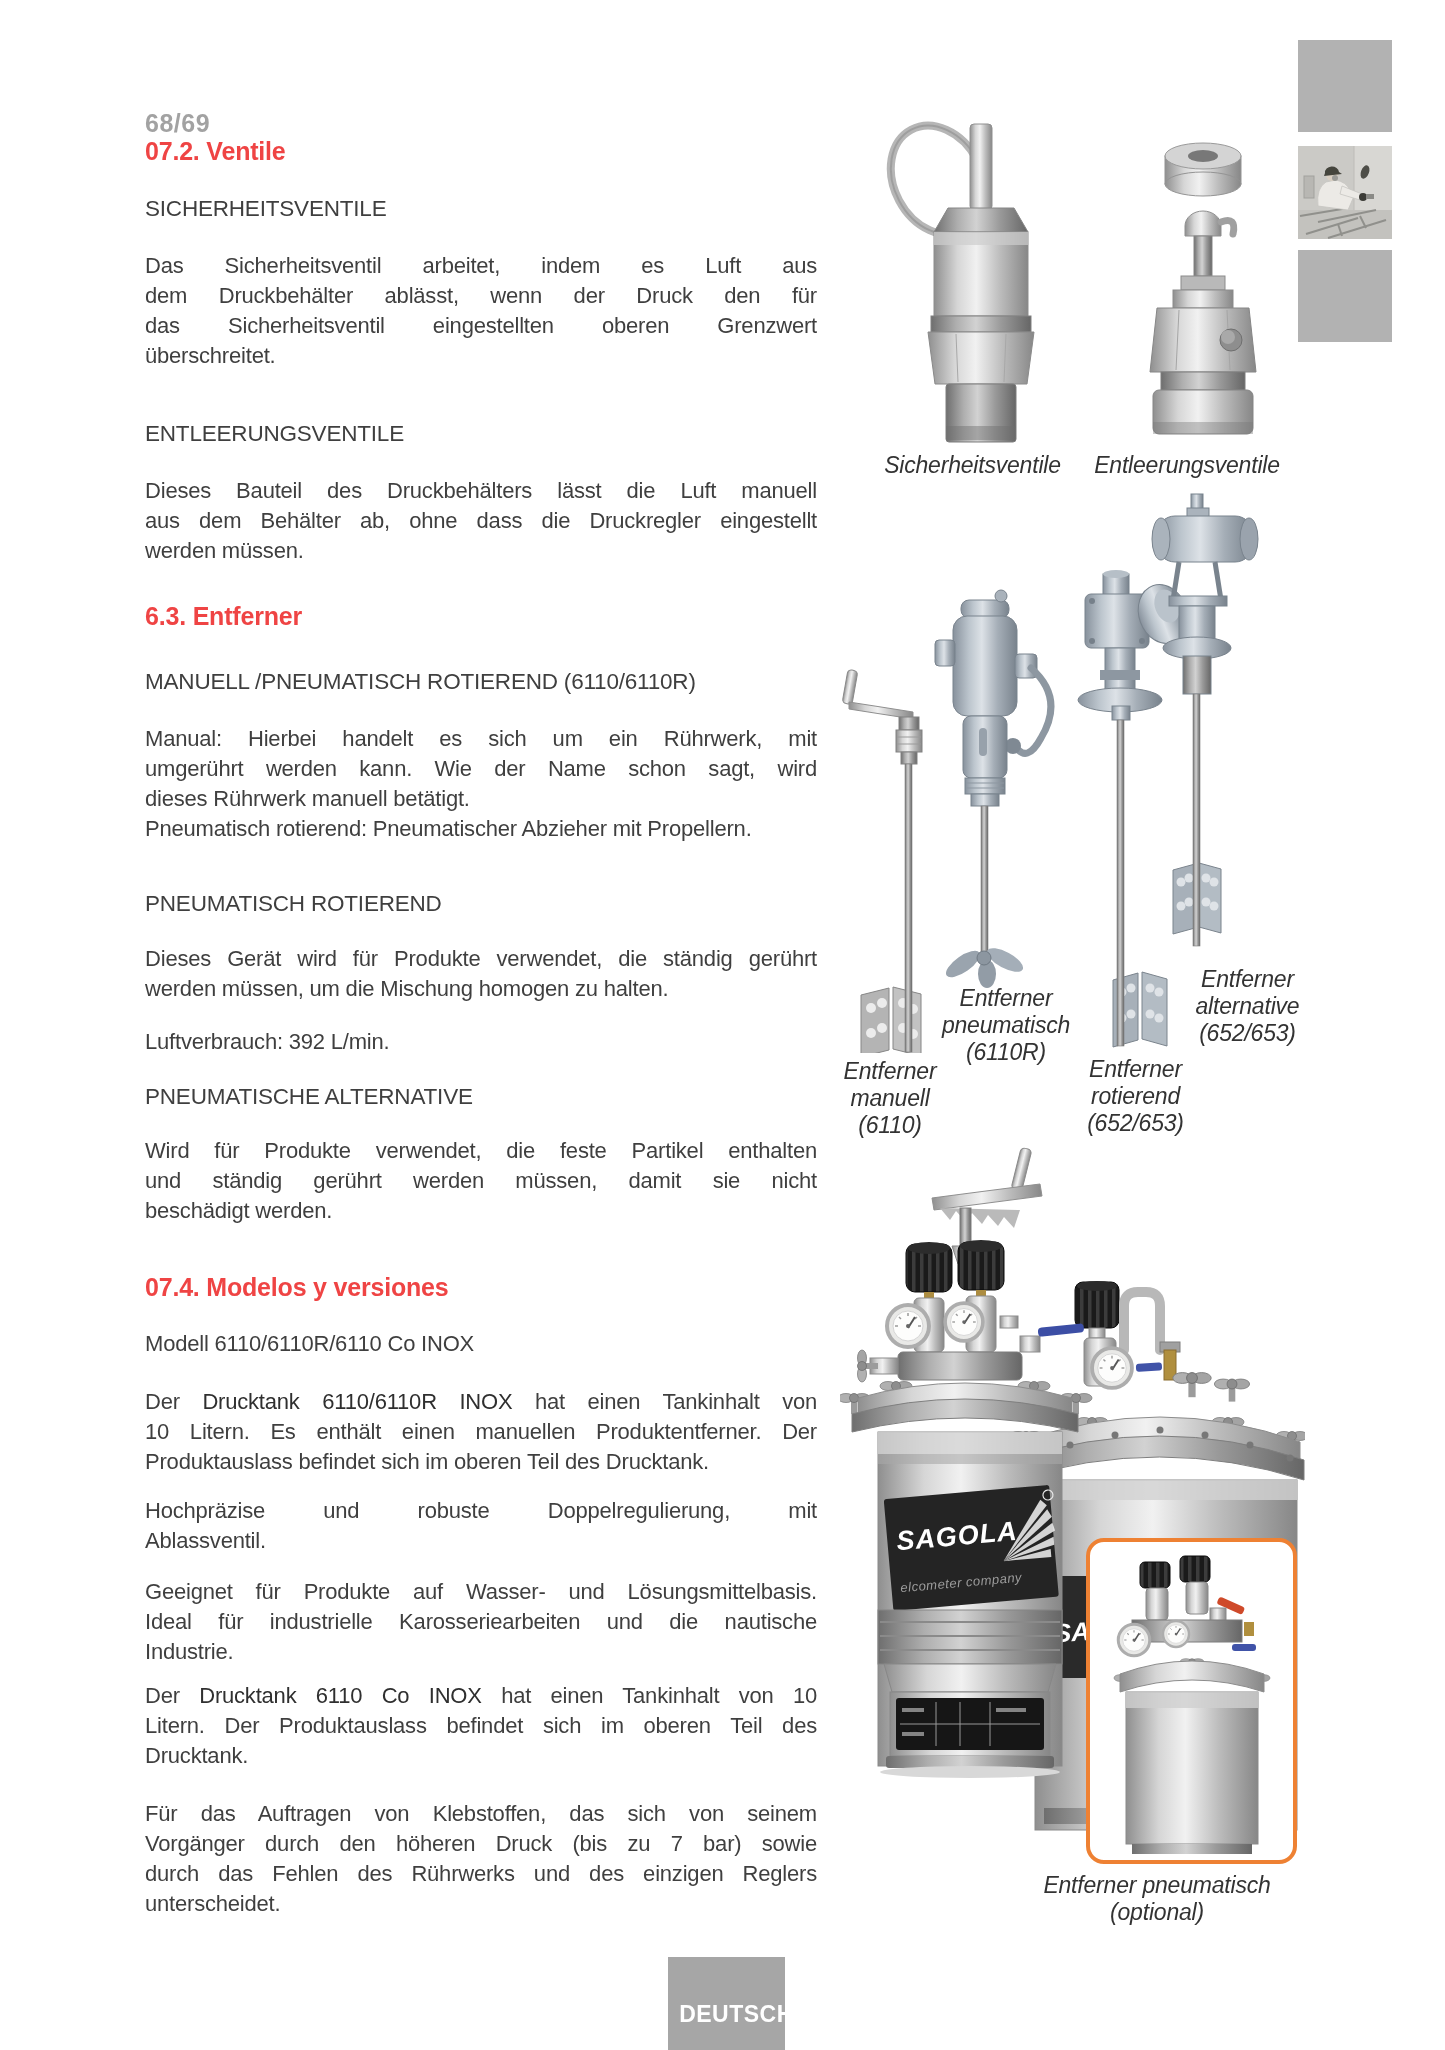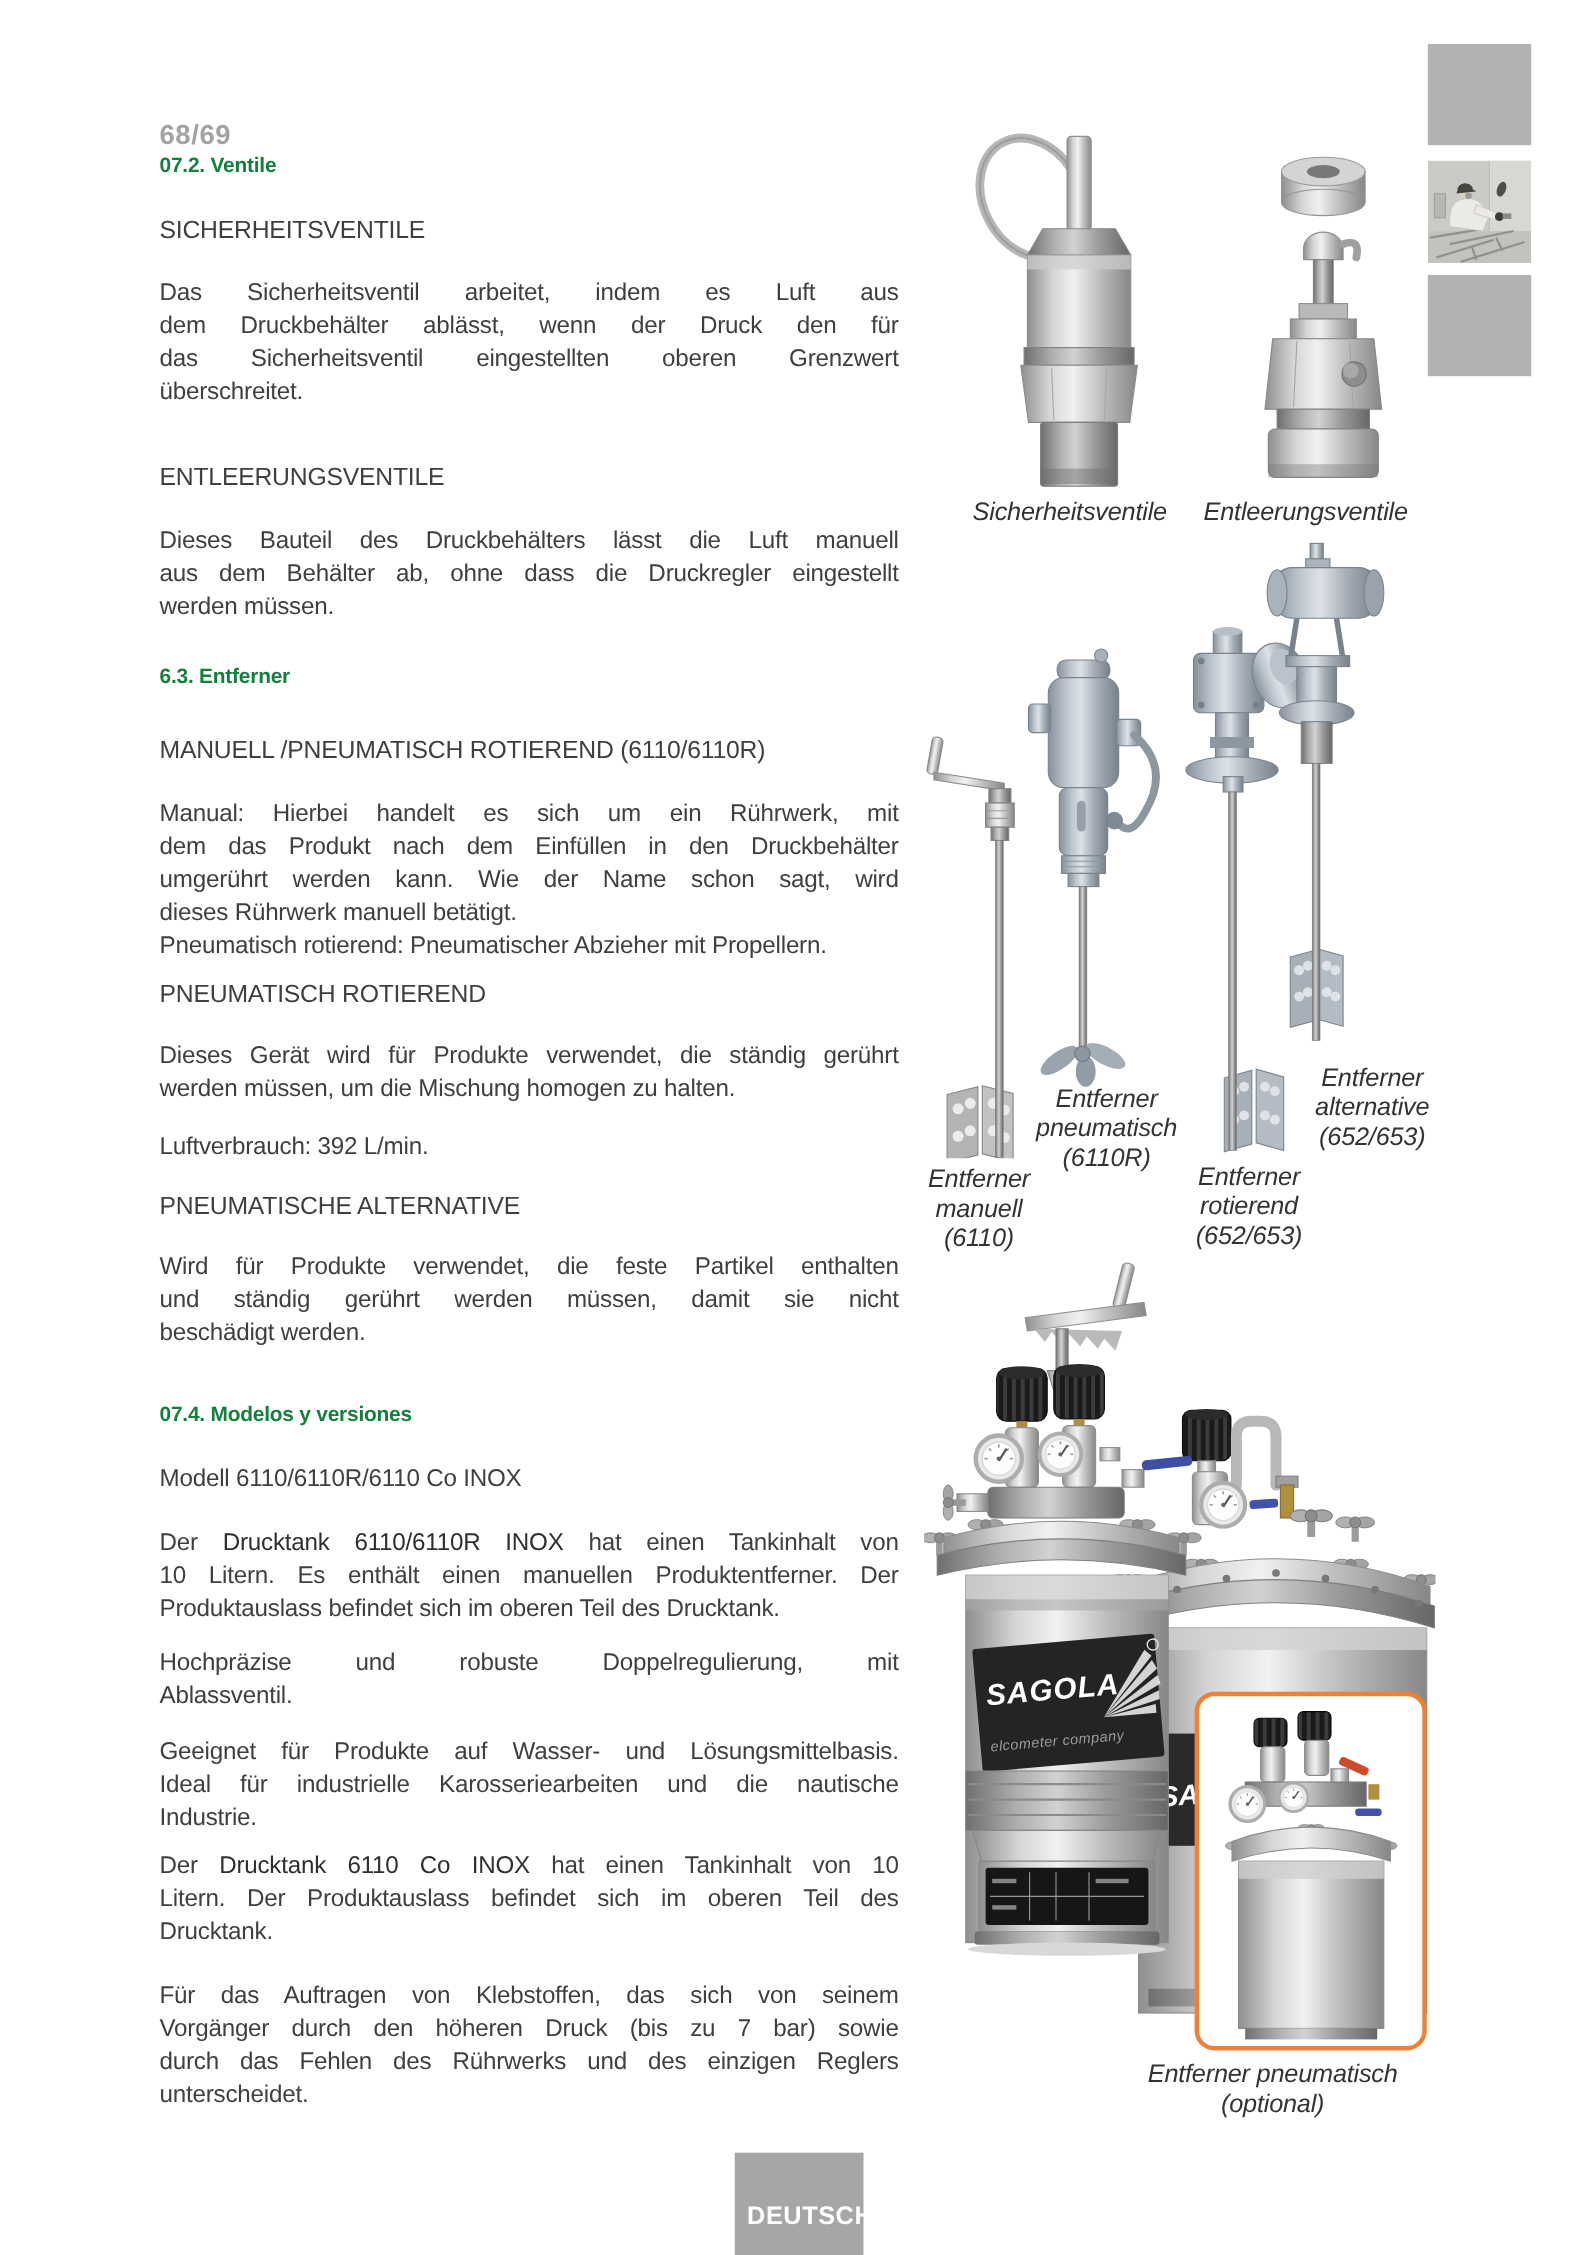--- a/index.html
+++ b/index.html
@@ -2,21 +2,21 @@
 <html><head>
 <meta charset="utf-8">
 <style>
   html,body { margin:0; padding:0; background:#fff; }
   .page {
     position:relative; width:1445px; height:2050px; background:#ffffff;
     overflow:hidden; font-family:"Liberation Sans", sans-serif; color:#3f3f3f;
   }
   .tb { position:absolute; left:145px; width:672px; font-size:22px; line-height:30px; letter-spacing:-0.2px; }
   .jl { text-align:justify; text-align-last:justify; }
-  .h  { font-weight:bold; font-size:19px; color:#15803d; }
+  .h  { font-weight:bold; font-size:25px; color:#ef4444; }
   .sub { font-size:22.5px; }
   .pageno { font-weight:bold; color:#a2a2a2; font-size:25px; letter-spacing:0.5px;margin-top:28px; }
   .cap { position:absolute; font-style:italic; font-size:23px; line-height:27px; color:#333; text-align:center; letter-spacing:-0.2px; }
   .cap.right { text-align:center; }
   .fig { position:absolute; }
   .sq { position:absolute; left:1298px; width:94px; background:#b2b2b2; }
   .deutsch {
     position:absolute; left:668px; top:1957px; width:117px; height:93px;
     background:#a6a6a6; color:#ffffff; font-weight:bold; font-size:23px;
     display:flex; justify-content:center; align-items:center; padding-top:22px;
@@ -93,21 +93,20 @@
   <div class="tb" style="top:476px">
     <div class="jl">Dieses Bauteil des Druckbehälters lässt die Luft manuell</div>
     <div class="jl">aus dem Behälter ab, ohne dass die Druckregler eingestellt</div>
     <div>werden müssen.</div>
   </div>
 
   <div class="tb h" style="top:601px">6.3. Entferner</div>
   <div class="tb sub" style="top:667px">MANUELL /PNEUMATISCH ROTIEREND (6110/6110R)</div>
   <div class="tb" style="top:724px">
     <div class="jl">Manual: Hierbei handelt es sich um ein Rührwerk, mit</div>
-    <div class="jl">dem das Produkt nach dem Einfüllen in den Druckbehälter</div>
     <div class="jl">umgerührt werden kann. Wie der Name schon sagt, wird</div>
     <div>dieses Rührwerk manuell betätigt.</div>
     <div>Pneumatisch rotierend: Pneumatischer Abzieher mit Propellern.</div>
   </div>
 
   <div class="tb sub" style="top:889px">PNEUMATISCH ROTIEREND</div>
   <div class="tb" style="top:944px">
     <div class="jl">Dieses Gerät wird für Produkte verwendet, die ständig gerührt</div>
     <div>werden müssen, um die Mischung homogen zu halten.</div>
   </div>

